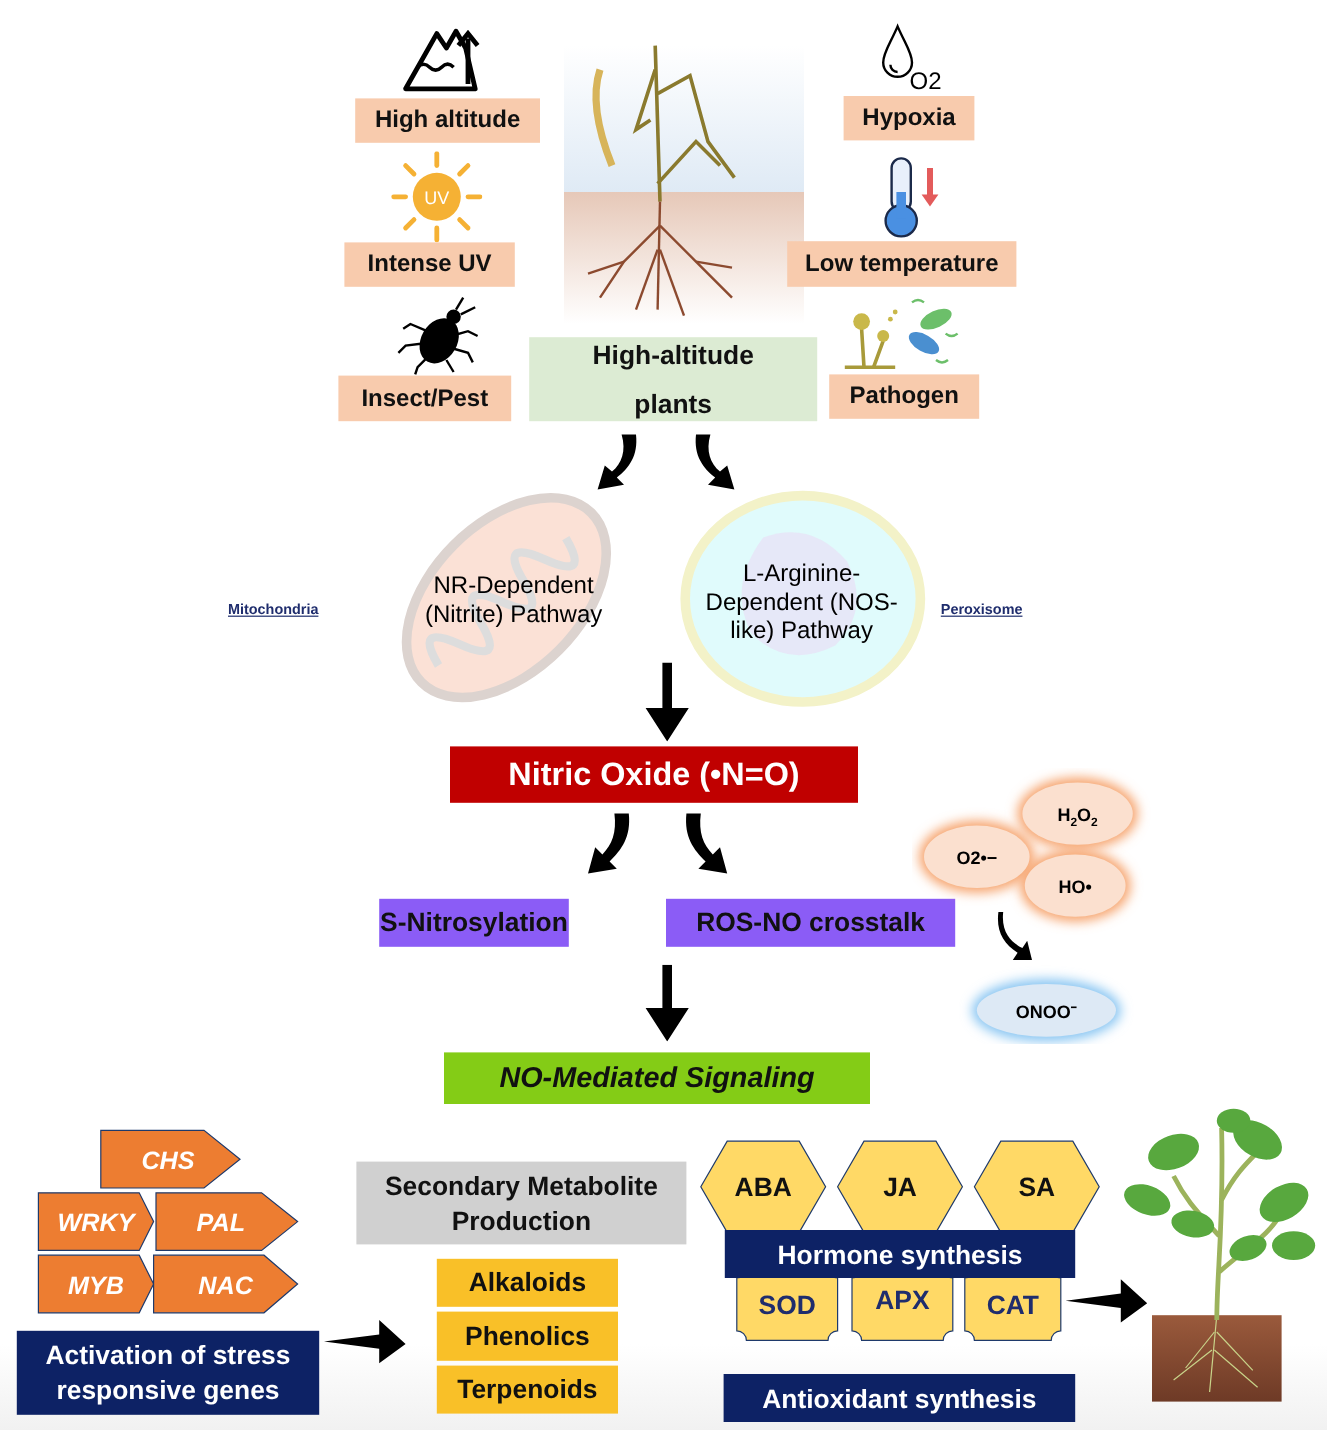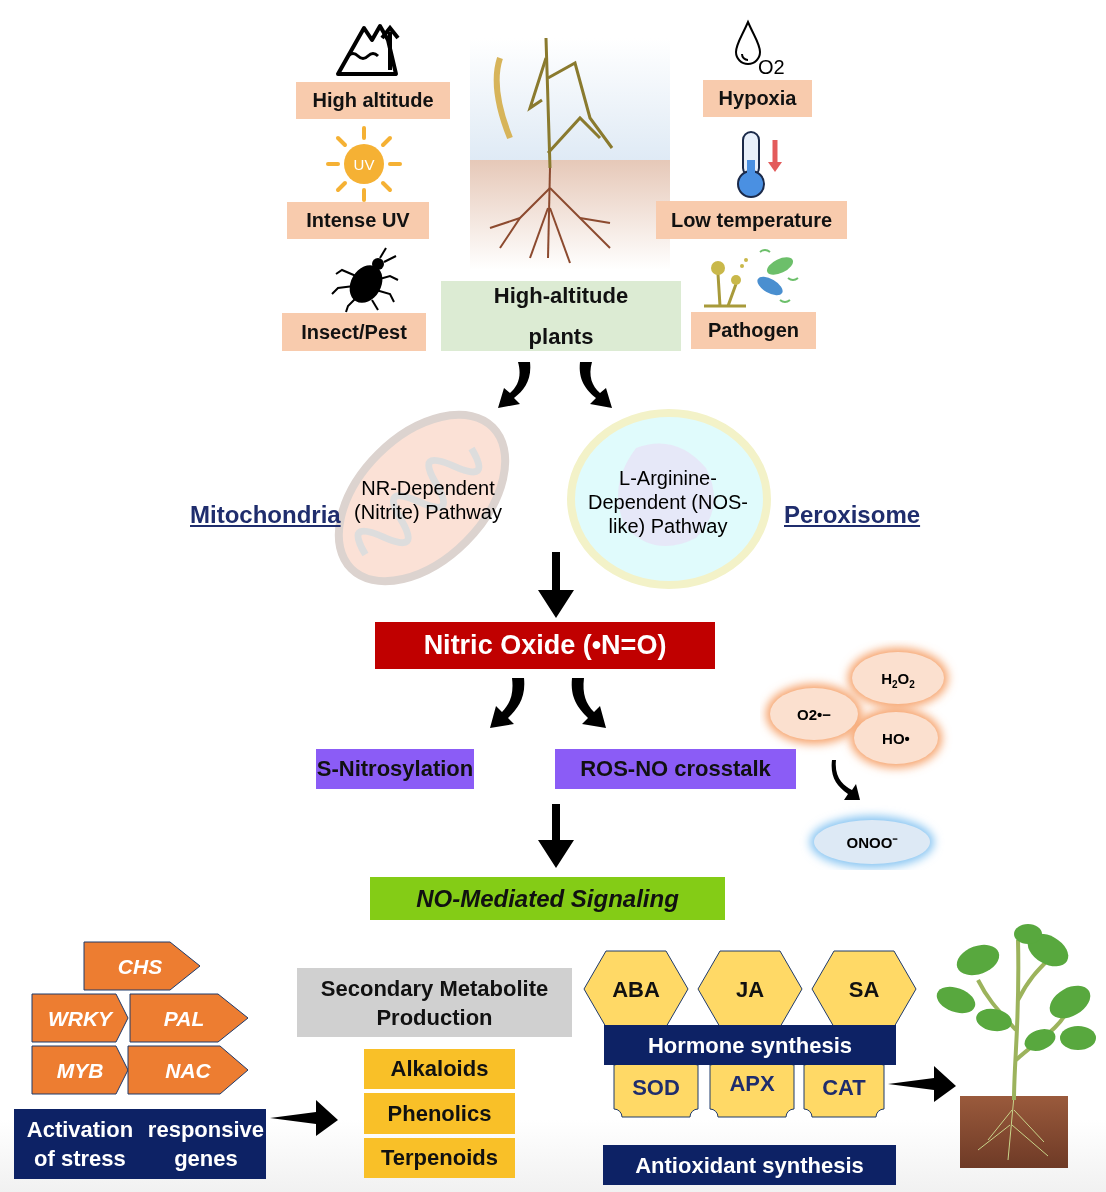--- a/index.html
+++ b/index.html
@@ -6,21 +6,21 @@
   body{width:1106px;height:1192px;position:relative;overflow:hidden;
     background:linear-gradient(to bottom,#ffffff 0px,#ffffff 1120px,#f1f1f1 1192px);
     font-family:"Liberation Sans",sans-serif;color:#111;}
   .abs{position:absolute;}
   .box{position:absolute;display:flex;align-items:center;justify-content:center;text-align:center;font-weight:bold;box-sizing:border-box;}
   .peach{background:#f8cbad;font-size:20px;}
   .green{background:#dcebd3;}
   .sgreen{background:#8b5cf6;font-size:22px;}
   .navy{background:#0d2265;color:#fff;font-size:22px;line-height:29px;}
   .gold{background:#f9c028;font-size:22px;}
-  .link{position:absolute;color:#1f2d6d;font-weight:bold;font-size:24px;text-decoration:underline;}
+  .link{position:absolute;color:#1f2d6d;font-weight:bold;font-size:12px;text-decoration:underline;}
   .center-text{position:absolute;text-align:center;font-size:20px;line-height:24px;color:#000000;}
   svg text{font-family:"Liberation Sans",sans-serif;}
 </style>
 </head>
 <body>
 
 <svg class="abs" style="left:334px;top:18px" width="74" height="60">
   <path d="M4 56 L30 10 L38 22 L46 8 L54 22 L62 56 Z" fill="none" stroke="#000" stroke-width="4" stroke-linejoin="round"></path>
   <path d="M14 38 q5 -5 10 0 q5 5 10 0 q5 -5 10 0" fill="none" stroke="#000" stroke-width="3"></path>
   <line x1="56" y1="52" x2="56" y2="14" stroke="#000" stroke-width="4"></line>
@@ -224,21 +224,21 @@
     <path d="M100 108 L192 108 L220 132 L192 156 L100 156 Z"></path>
   </g>
   <g fill="#fff" font-size="21" font-weight="bold" font-style="italic" text-anchor="middle">
     <text x="112" y="36">CHS</text>
     <text x="52" y="88">WRKY</text>
     <text x="156" y="88">PAL</text>
     <text x="52" y="140">MYB</text>
     <text x="160" y="140">NAC</text>
   </g>
 </svg>
-<div class="box navy" style="left:14px;top:1109px;width:252px;height:70px;flex-direction:row;">
+<div class="box navy" style="left:14px;top:1109px;width:252px;height:70px;flex-direction:column;">
   <span>Activation of stress</span>
   <span>responsive genes</span>
 </div>
 
 <svg class="abs" style="left:270px;top:1098px" width="70" height="40">
   <path d="M0 20 L46 14 L46 2 L68 22 L46 38 L46 26 Z" fill="#000"></path>
 </svg>
 
 <div class="box" style="left:297px;top:968px;width:275px;height:69px;background:#d0d0d0;font-size:22px;line-height:29px;flex-direction:column;">
   <span>Secondary Metabolite</span>

